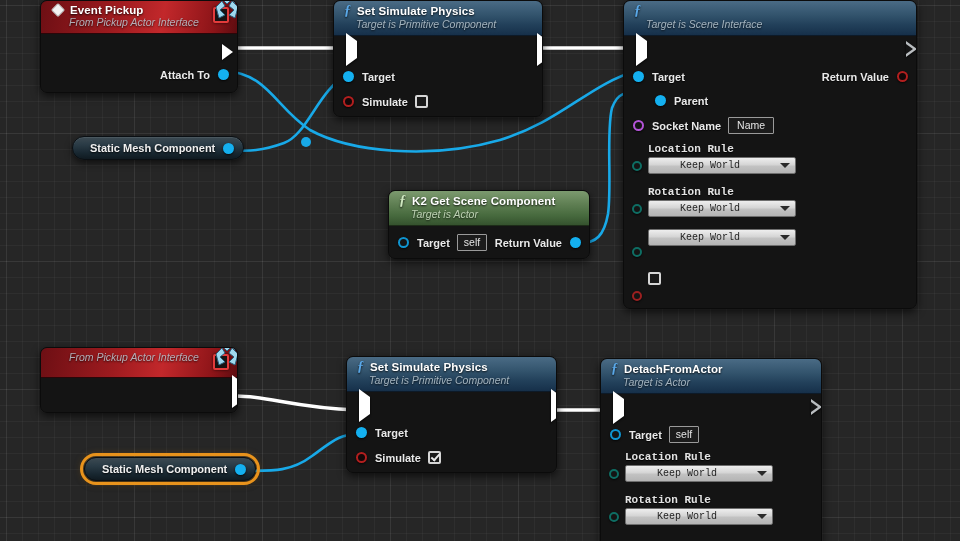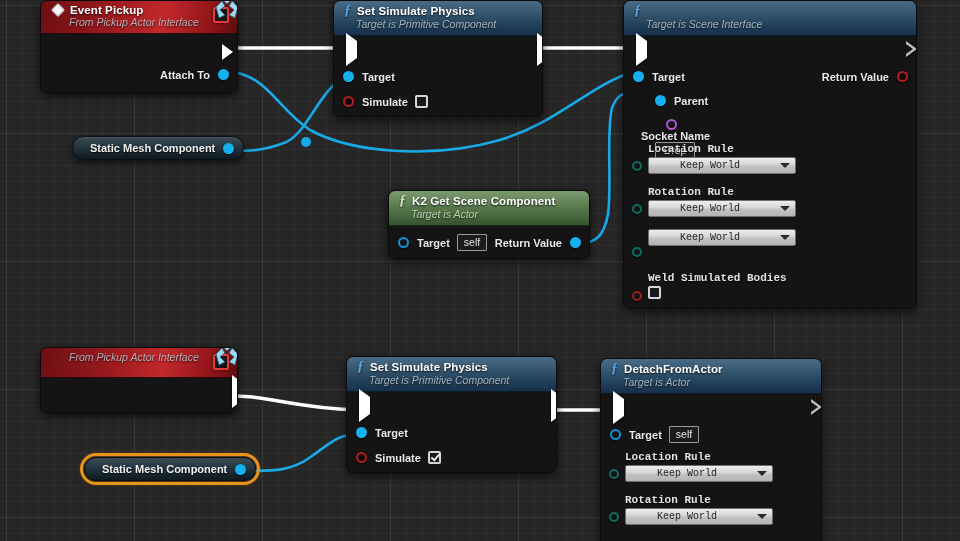--- a/index.html
+++ b/index.html
@@ -443,24 +443,24 @@
         <div class="pin-row right" style="position:absolute; right:-2px; top:28px;">
           <span class="pin-label">Return Value</span>
           <span class="dot-pin dot-hollow-red" style="margin-left:8px;"></span>
         </div>
 
         <div class="pin-row" style="position:absolute; left:-1px; top:52px;margin-left:22px;">
           <span class="dot-pin dot-filled-blue"></span>
           <span class="pin-label" style="margin-left:8px;">Parent</span>
         </div>
 
-        <div class="pin-row" style="position:absolute; left:-1px; top:83px;flex-direction:column;">
+        <div class="pin-row" style="position:absolute; left:-1px; top:77px;">
           <span class="dot-pin dot-hollow-purple"></span>
           <span class="pin-label" style="margin-left:8px;">Socket Name</span>
-          <span class="none-box">Drop</span>
+          <span class="none-box">Name</span>
         </div>
 
         <div class="prop-block" style="position:absolute; left:0; top:104px; width:100%; box-sizing:border-box;">
           <span class="prop-pin dot-pin dot-hollow-teal"></span>
           <span class="combo-label">Location Rule</span>
           <div class="combo">
             <span class="combo-text">Keep World</span>
             <span class="combo-arrow"></span>
           </div>
         </div>
@@ -477,21 +477,20 @@
         <div class="prop-block" style="position:absolute; left:0; top:190px; width:100%; box-sizing:border-box;">
           <span class="prop-pin dot-pin dot-hollow-teal"></span>
           <div class="combo">
             <span class="combo-text">Keep World</span>
             <span class="combo-arrow"></span>
           </div>
         </div>
 
         <div class="prop-block" style="position:absolute; left:0; top:233px; width:100%; box-sizing:border-box;">
           <span class="prop-pin dot-pin dot-hollow-red-sm" style="top:22px;"></span>
-          <span class="combo-label">Weld Simulated Bodies</span>
           <span class="checkbox" style="margin-left:0;"></span>
         </div>
       </div>
     </div>
   </div>
 
   <div class="node" style="left:388px; top:190px; width:202px;">
     <div class="node-inner">
       <div class="node-header hdr-pure">
         <div class="node-title-row">

